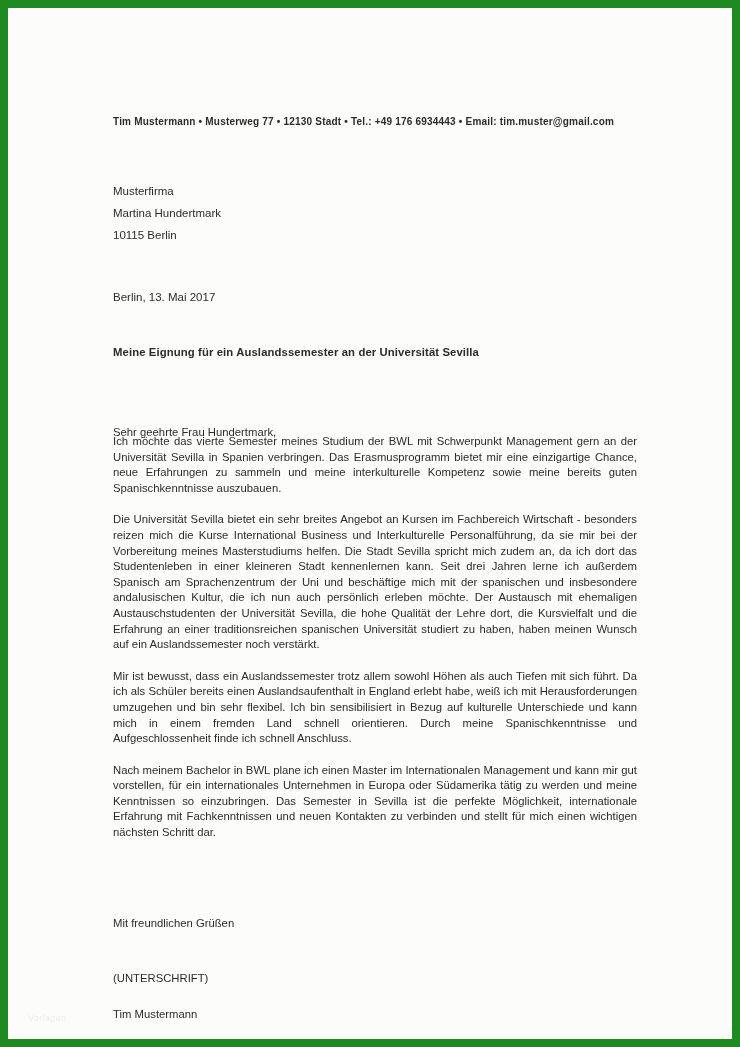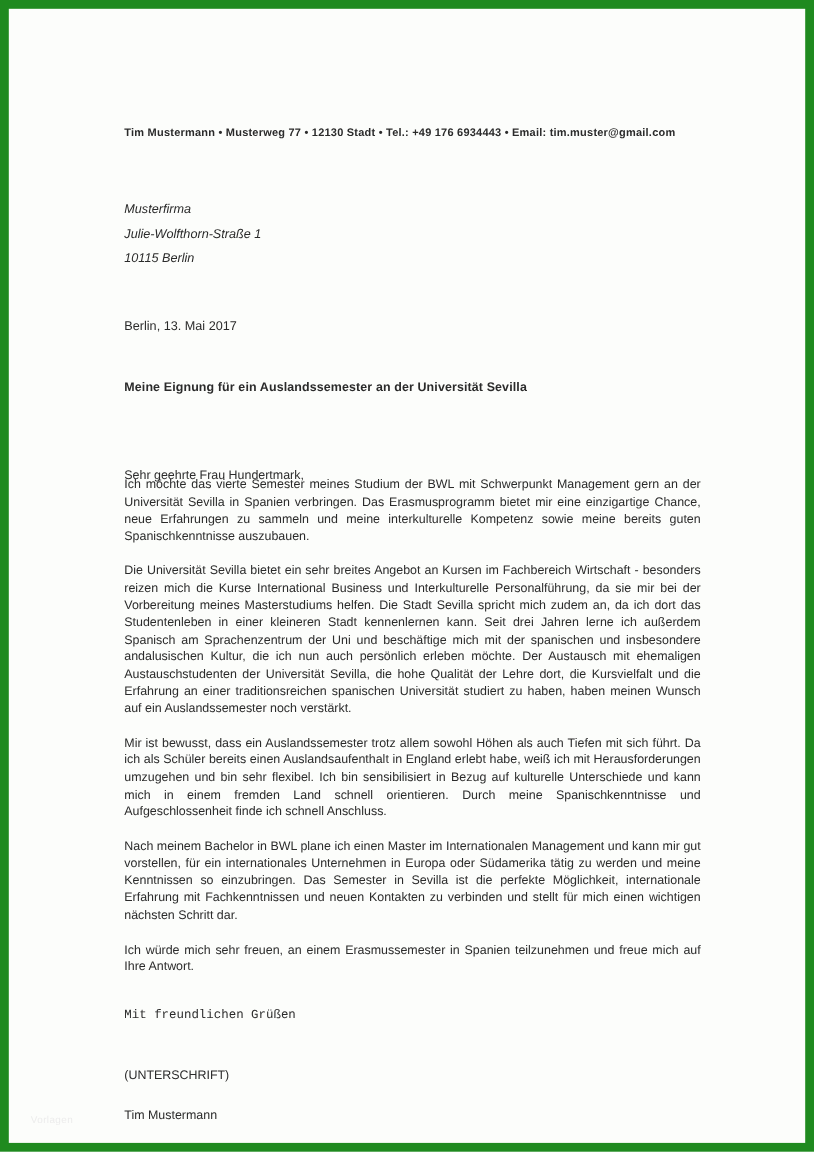--- a/index.html
+++ b/index.html
@@ -58,21 +58,20 @@
     position: absolute;
     top: 172px;
     left: 0;
     width: 330px;
     font-size: 11.5px;
     line-height: 22px;
     color: #2b2b2b;
   }
   .recipient-block div {
     white-space: nowrap;
-    font-style: italic;
   }
 
   .date-line {
     position: absolute;
     top: 283px;
     left: 0;
     width: 524px;
     font-size: 11.5px;
     color: #2b2b2b;
   }
@@ -116,21 +115,20 @@
     margin-bottom: 0;
   }
 
   .closing {
     position: absolute;
     top: 909px;
     left: 0;
     width: 524px;
     font-size: 11.3px;
     color: #2b2b2b;
-    font-family: Liberation Mono, monospace;
   }
   .signature-block {
     position: absolute;
     top: 944px;
     left: 0;
     width: 524px;
     font-size: 11.3px;
     line-height: 20px;
     color: #2b2b2b;
   }
@@ -155,36 +153,35 @@
 
 <div class="page-frame">
   <div class="page-sheet">
 
     <div class="letter">
 
       <div class="sender-line">Tim Mustermann • Musterweg 77 • 12130 Stadt • Tel.: +49 176 6934443 • Email: tim.muster@gmail.com</div>
 
       <div class="recipient-block">
         <div>Musterfirma</div>
-        <div>Julie-Wolfthorn-Straße 1</div>
+        <div>Martina Hundertmark</div>
         <div>10115 Berlin</div>
       </div>
 
       <div class="date-line">Berlin, 13. Mai 2017</div>
 
       <div class="subject-line">Meine Eignung für ein Auslandssemester an der Universität Sevilla</div>
 
       <div class="salutation">Sehr geehrte Frau Hundertmark,</div>
 
       <div class="body-block">
         <p>Ich möchte das vierte Semester meines Studium der BWL mit Schwerpunkt Management gern an der Universität Sevilla in Spanien verbringen. Das Erasmusprogramm bietet mir eine einzigartige Chance, neue Erfahrungen zu sammeln und meine interkulturelle Kompetenz sowie meine bereits guten Spanischkenntnisse auszubauen.</p>
         <p>Die Universität Sevilla bietet ein sehr breites Angebot an Kursen im Fachbereich Wirtschaft - besonders reizen mich die Kurse International Business und Interkulturelle Personalführung, da sie mir bei der Vorbereitung meines Masterstudiums helfen. Die Stadt Sevilla spricht mich zudem an, da ich dort das Studentenleben in einer kleineren Stadt kennenlernen kann. Seit drei Jahren lerne ich außerdem Spanisch am Sprachenzentrum der Uni und beschäftige mich mit der spanischen und insbesondere andalusischen Kultur, die ich nun auch persönlich erleben möchte. Der Austausch mit ehemaligen Austauschstudenten der Universität Sevilla, die hohe Qualität der Lehre dort, die Kursvielfalt und die Erfahrung an einer traditionsreichen spanischen Universität studiert zu haben, haben meinen Wunsch auf ein Auslandssemester noch verstärkt.</p>
         <p>Mir ist bewusst, dass ein Auslandssemester trotz allem sowohl Höhen als auch Tiefen mit sich führt. Da ich als Schüler bereits einen Auslandsaufenthalt in England erlebt habe, weiß ich mit Herausforderungen umzugehen und bin sehr flexibel. Ich bin sensibilisiert in Bezug auf kulturelle Unterschiede und kann mich in einem fremden Land schnell orientieren. Durch meine Spanischkenntnisse und Aufgeschlossenheit finde ich schnell Anschluss.</p>
         <p>Nach meinem Bachelor in BWL plane ich einen Master im Internationalen Management und kann mir gut vorstellen, für ein internationales Unternehmen in Europa oder Südamerika tätig zu werden und meine Kenntnissen so einzubringen. Das Semester in Sevilla ist die perfekte Möglichkeit, internationale Erfahrung mit Fachkenntnissen und neuen Kontakten zu verbinden und stellt für mich einen wichtigen nächsten Schritt dar.</p>
-        <p class="last-para">Ich würde mich sehr freuen, an einem Erasmussemester in Spanien teilzunehmen und freue mich auf Ihre Antwort.</p>
       </div>
 
       <div class="closing">Mit freundlichen Grüßen</div>
 
       <div class="signature-block">
         <div>(UNTERSCHRIFT)</div>
         <div>Tim Mustermann</div>
       </div>
 
     </div>

